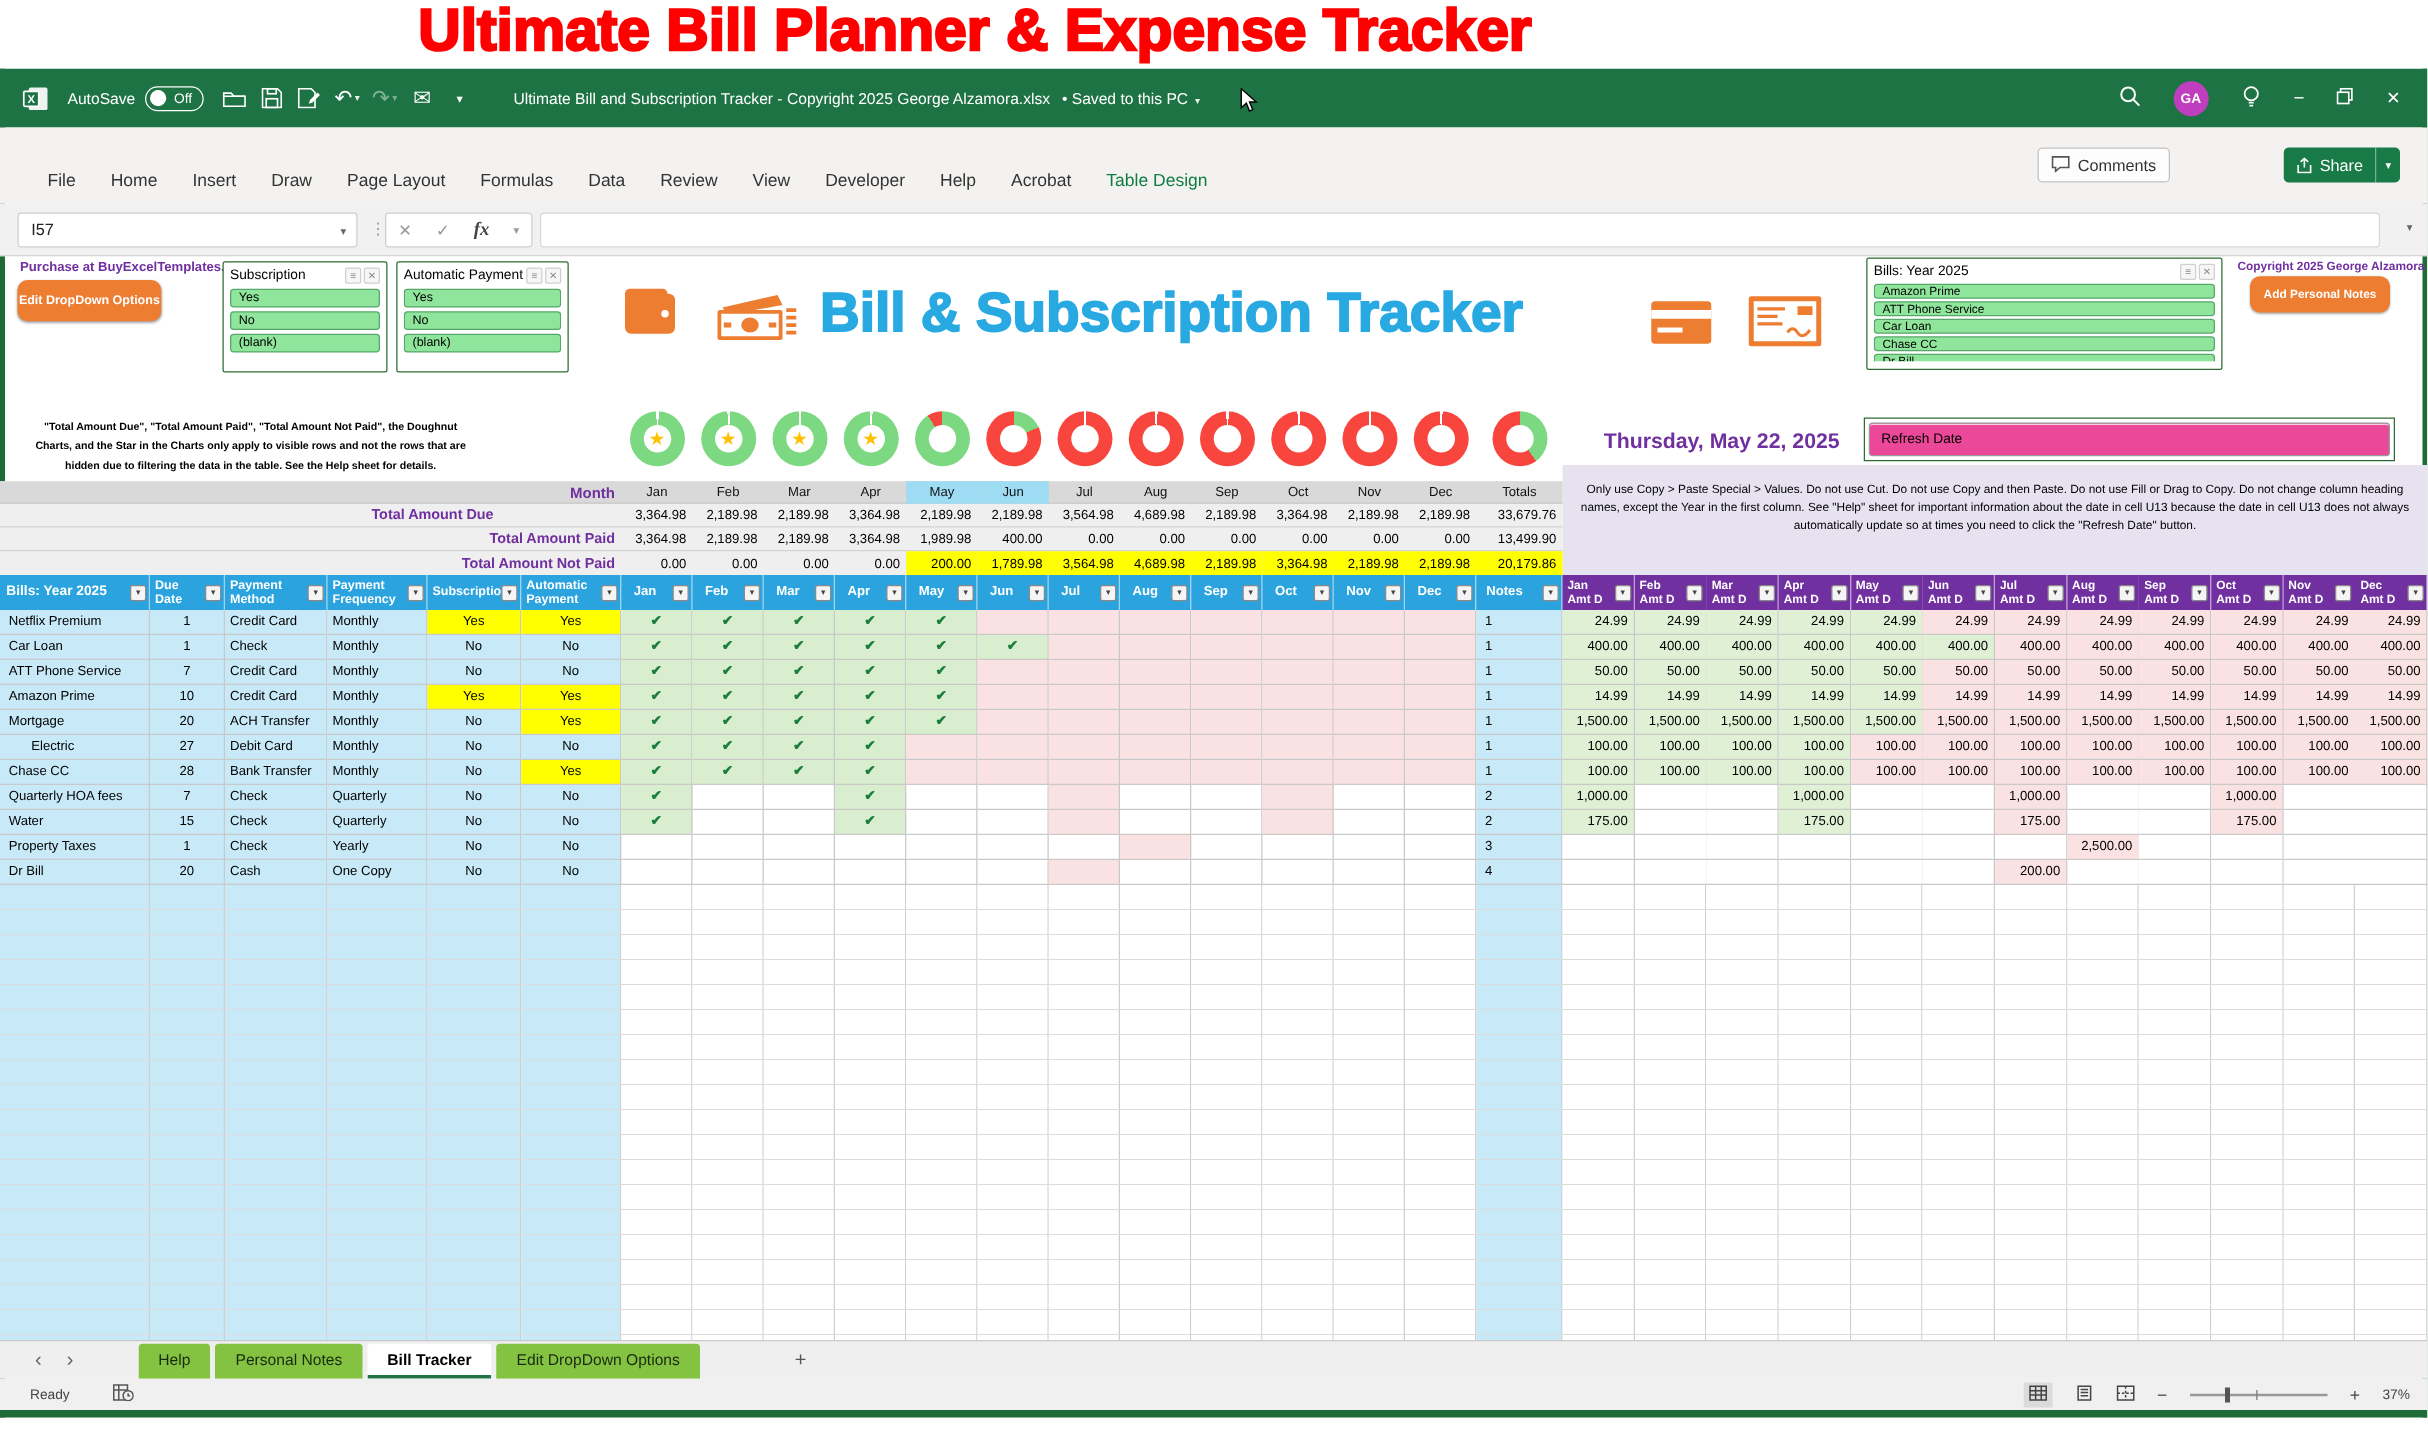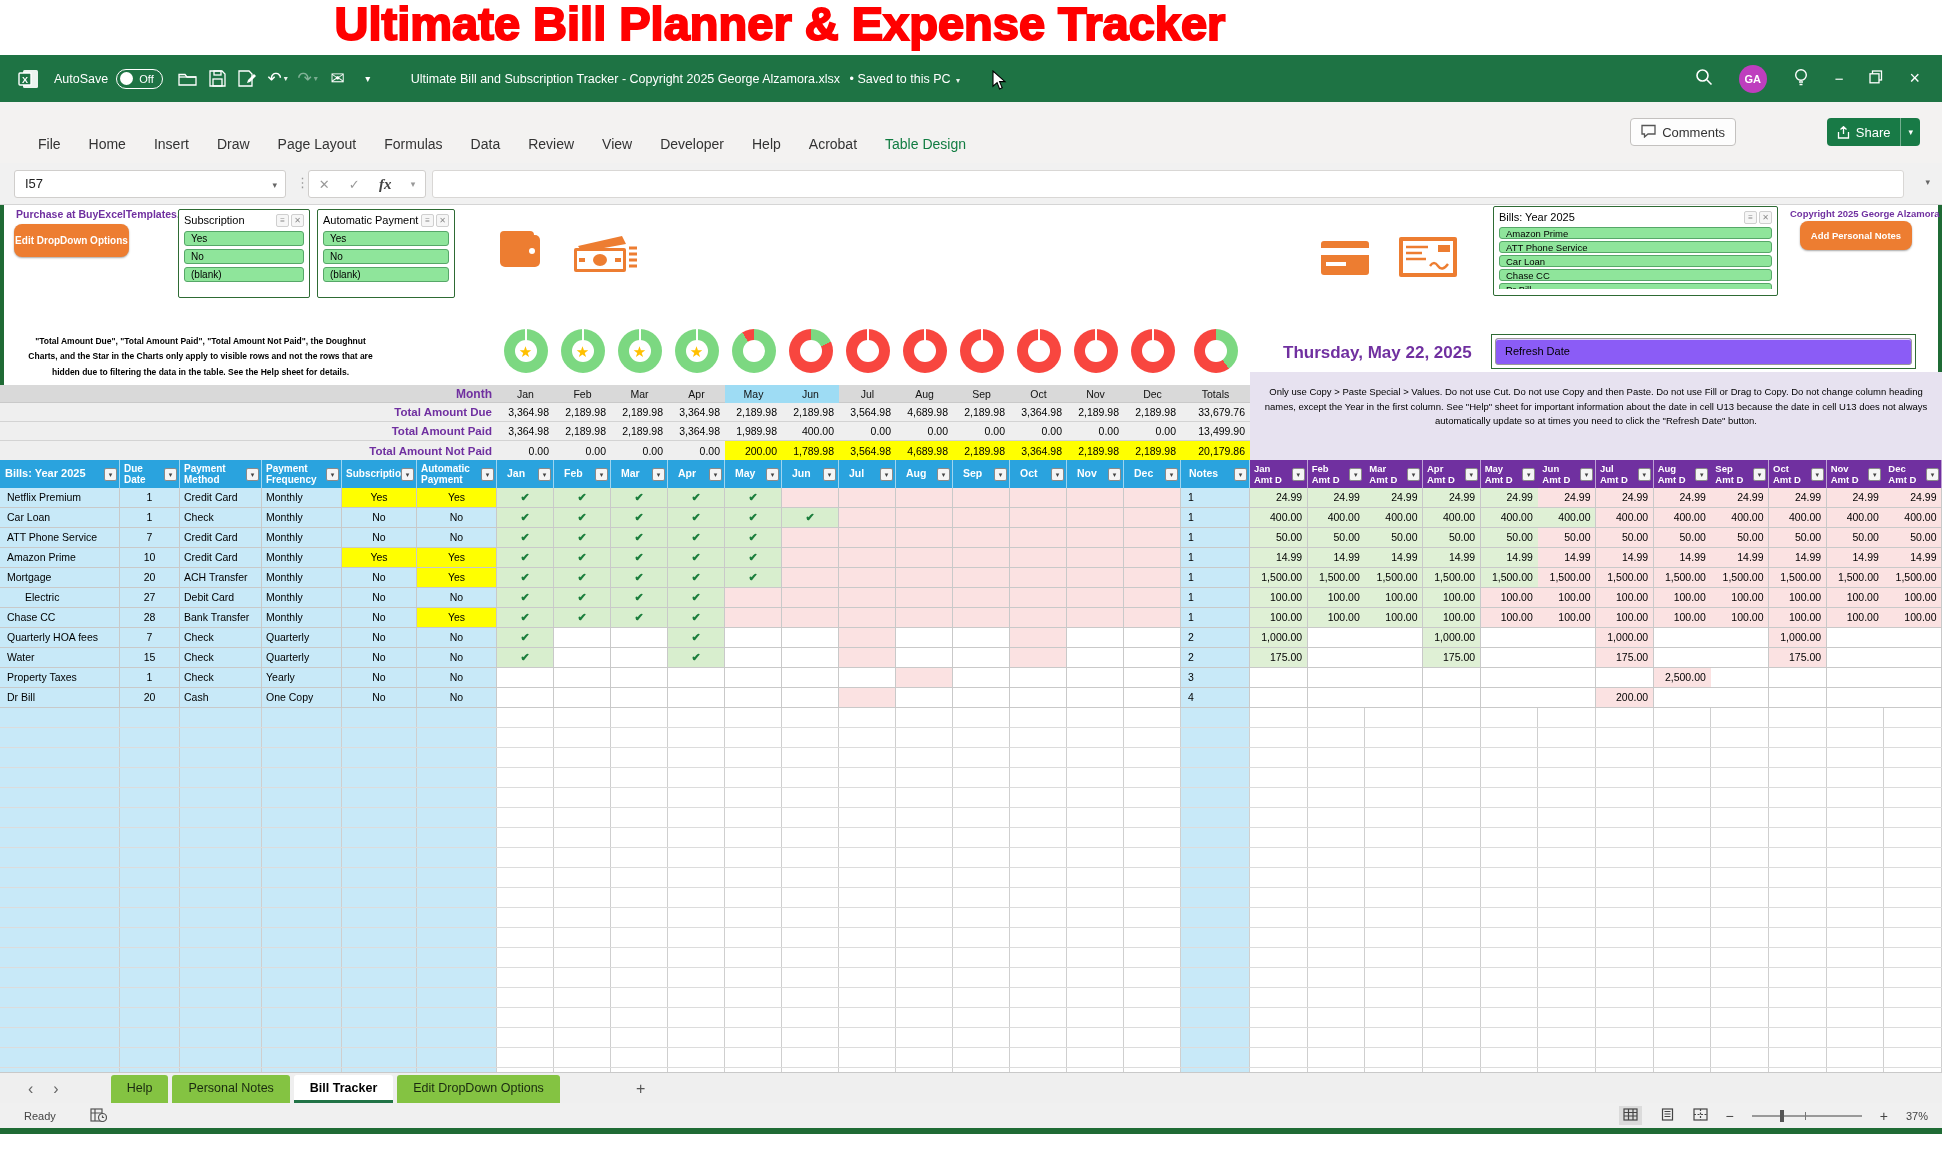--- a/index.html
+++ b/index.html
@@ -72,21 +72,21 @@
   .s-big .slicer-item { height:15px; line-height:14px; font-size:10px; margin-top:3px; }
   .s-small .slicer-item { height:12px; line-height:11px; font-size:9.5px; margin-top:2px; }
 
   .sheet-title { left:656px; top:226px; font-size:44px; font-weight:bold; color:#29A9E2;
     -webkit-text-stroke:1.5px #29A9E2; white-space:nowrap; }
   .copyright { left:1790px; top:208px; font-size:9.5px; font-weight:bold; color:#7030A0;text-align:right; }
   .disclaimer { left:28px; top:334px; width:345px; font-size:8.5px; font-weight:bold; color:#000;
     text-align:center; line-height:1.8; }
   .date-label { left:1283px; top:343px; font-size:17px; font-weight:bold; color:#7030A0; white-space:nowrap; }
   .refresh-wrap { left:1491px; top:334px; width:425px; height:35px; border:1px solid #2E6B34; padding:3px; }
-  .refresh-btn { width:100%; height:100%; background:#8b5cf6; border:1px solid #9a9a9a; border-radius:3px;
+  .refresh-btn { width:100%; height:100%; background:#ec4899; border:1px solid #9a9a9a; border-radius:3px;
     font-size:11px; line-height:25px; padding-left:9px; color:#000;
     box-shadow:inset 0 1px 0 rgba(255,255,255,.7); }
   .instructions { left:1250px; top:372px; width:692px; height:89px; background:#E7E2F0;
     font-size:9.5px; color:#000; text-align:center; line-height:1.55; padding:13px 8px 0 8px; }
 
   
   .donut { position:absolute; width:44px; height:44px; border-radius:50%; }
   .donut .hole { position:absolute; left:11px; top:11px; width:22px; height:22px; background:#fff; border-radius:50%; }
   .donut .st { position:absolute; left:0; top:0; width:44px; height:44px; text-align:center;
     line-height:46px; font-size:15px; color:#FFC000; }
@@ -329,20 +329,21 @@
     <svg width="72" height="40" viewBox="0 0 72 40">
         <path d="M10 12 L54 2 L58 10 L14 18 z" fill="#ED7D31"></path>
         <rect x="6" y="14" width="52" height="24" rx="2" fill="#ED7D31"></rect>
         <rect x="9" y="17" width="46" height="18" fill="#fff"></rect>
         <ellipse cx="32" cy="26" rx="7" ry="6" fill="#ED7D31"></ellipse>
         <rect x="11" y="24" width="6" height="4" fill="#ED7D31"></rect>
         <rect x="47" y="24" width="6" height="4" fill="#ED7D31"></rect>
         <path d="M61 14 h8 M61 20 h8 M61 26 h8 M61 32 h8" stroke="#ED7D31" stroke-width="3"></path>
       </svg>
   </span>
+  <div class="abs sheet-title">Bill &amp; Subscription Tracker</div>
   <span class="abs" style="left:1320px;top:240px;">
     <svg width="50" height="36" viewBox="0 0 50 36">
         <rect x="1" y="1" width="48" height="34" rx="3" fill="#ED7D31"></rect>
         <rect x="1" y="8" width="48" height="7" fill="#fff"></rect>
         <rect x="6" y="22" width="20" height="4" fill="#fff"></rect>
       </svg>
   </span>
   <span class="abs" style="left:1398px;top:236px;">
     <svg width="60" height="42" viewBox="0 0 60 42">
         <rect x="1" y="1" width="58" height="40" rx="2" fill="#ED7D31"></rect>
@@ -419,21 +420,21 @@
       <div class="t-mon" style="position: absolute; left: 725px; top: 385px; width: 57px; height: 18px; line-height: 18px; background: rgb(158, 220, 244);">May</div>
       <div class="t-mon" style="position: absolute; left: 782px; top: 385px; width: 57px; height: 18px; line-height: 18px; background: rgb(158, 220, 244);">Jun</div>
       <div class="t-mon" style="position: absolute; left: 839px; top: 385px; width: 57px; height: 18px; line-height: 18px;">Jul</div>
       <div class="t-mon" style="position: absolute; left: 896px; top: 385px; width: 57px; height: 18px; line-height: 18px;">Aug</div>
       <div class="t-mon" style="position: absolute; left: 953px; top: 385px; width: 57px; height: 18px; line-height: 18px;">Sep</div>
       <div class="t-mon" style="position: absolute; left: 1010px; top: 385px; width: 57px; height: 18px; line-height: 18px;">Oct</div>
       <div class="t-mon" style="position: absolute; left: 1067px; top: 385px; width: 57px; height: 18px; line-height: 18px;">Nov</div>
       <div class="t-mon" style="position: absolute; left: 1124px; top: 385px; width: 57px; height: 18px; line-height: 18px;">Dec</div>
       <div class="t-mon" style="position: absolute; left: 1181px; top: 385px; width: 69px; height: 18px; line-height: 18px;">Totals</div>
       <div style="position: absolute; left: 0px; top: 403px; width: 1250px; height: 19px; border-bottom: 1px solid rgb(211, 211, 211);"></div>
-      <div class="t-label" style="position: absolute; left: 200px; top: 403px; width: 292px; height: 32px; line-height: 19px;">Total Amount Due</div>
+      <div class="t-label" style="position: absolute; left: 200px; top: 403px; width: 292px; height: 32px; line-height: 19px; text-align: center;">Total Amount Due</div>
       <div class="t-val" style="position: absolute; left: 497px; top: 403px; width: 57px; height: 19px; line-height: 19px;">3,364.98</div>
       <div class="t-val" style="position: absolute; left: 554px; top: 403px; width: 57px; height: 19px; line-height: 19px;">2,189.98</div>
       <div class="t-val" style="position: absolute; left: 611px; top: 403px; width: 57px; height: 19px; line-height: 19px;">2,189.98</div>
       <div class="t-val" style="position: absolute; left: 668px; top: 403px; width: 57px; height: 19px; line-height: 19px;">3,364.98</div>
       <div class="t-val" style="position: absolute; left: 725px; top: 403px; width: 57px; height: 19px; line-height: 19px;">2,189.98</div>
       <div class="t-val" style="position: absolute; left: 782px; top: 403px; width: 57px; height: 19px; line-height: 19px;">2,189.98</div>
       <div class="t-val" style="position: absolute; left: 839px; top: 403px; width: 57px; height: 19px; line-height: 19px;">3,564.98</div>
       <div class="t-val" style="position: absolute; left: 896px; top: 403px; width: 57px; height: 19px; line-height: 19px;">4,689.98</div>
       <div class="t-val" style="position: absolute; left: 953px; top: 403px; width: 57px; height: 19px; line-height: 19px;">2,189.98</div>
       <div class="t-val" style="position: absolute; left: 1010px; top: 403px; width: 57px; height: 19px; line-height: 19px;">3,364.98</div>

